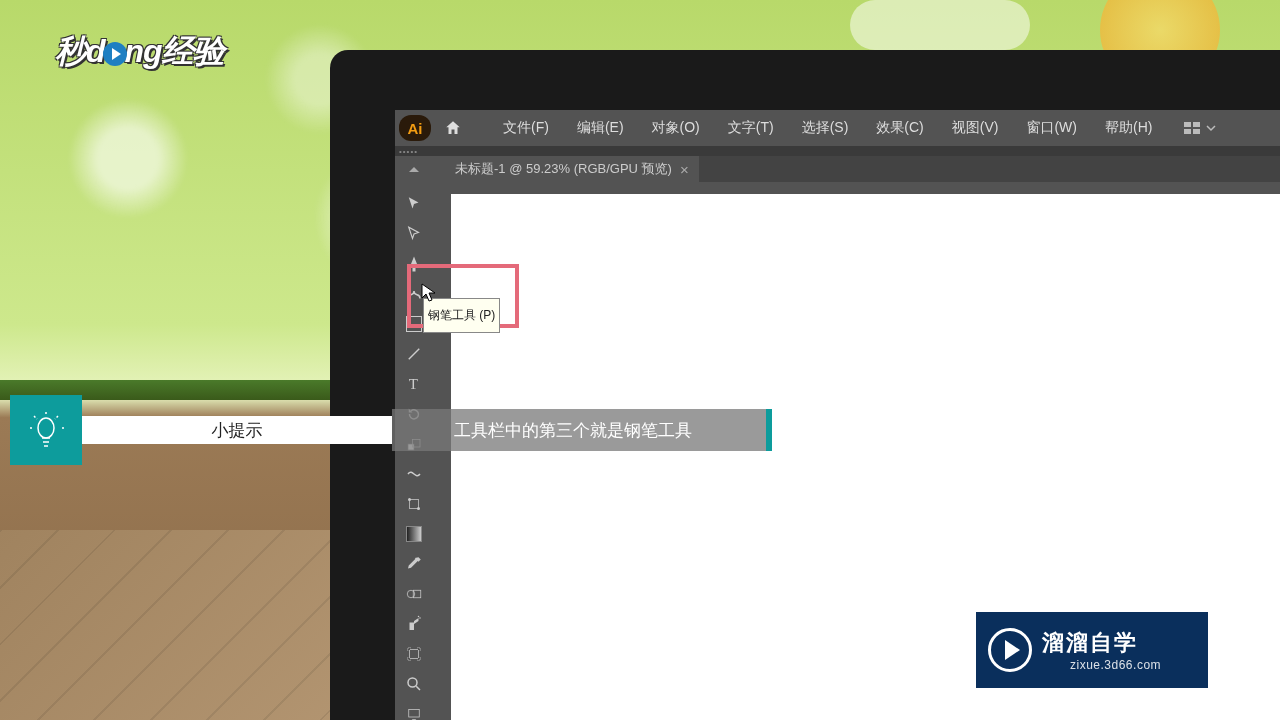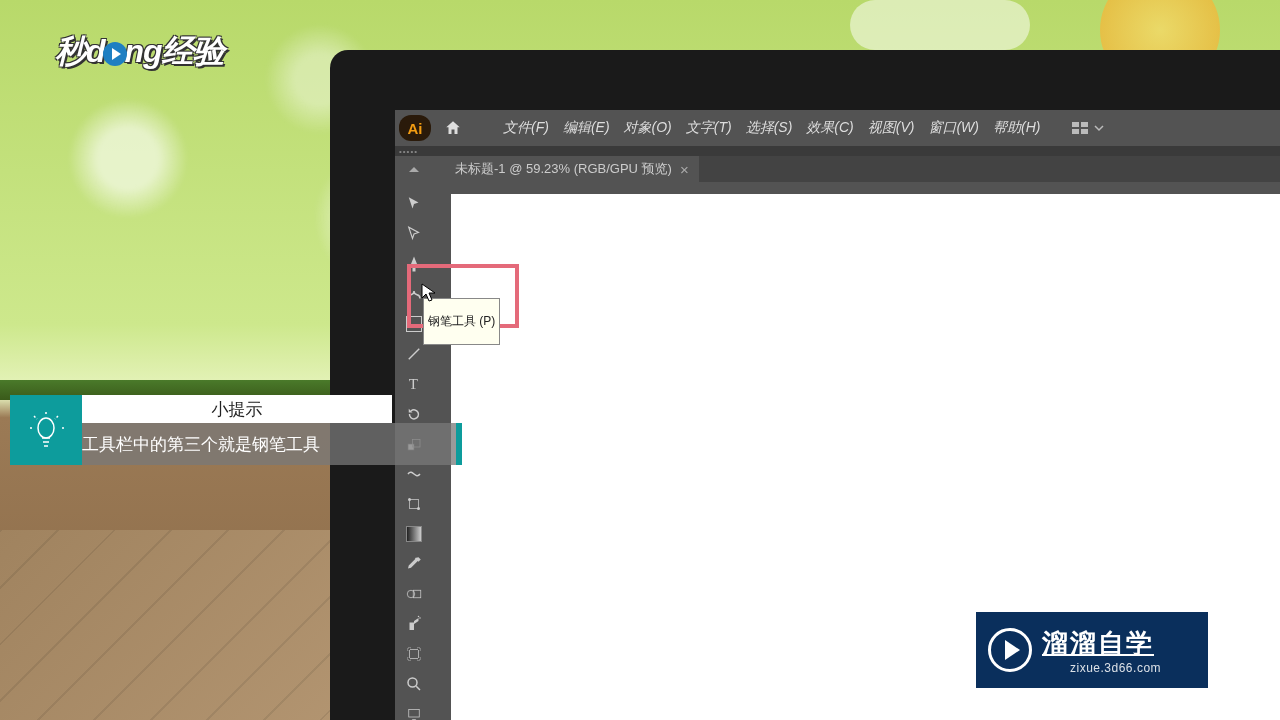--- a/index.html
+++ b/index.html
@@ -125,21 +125,21 @@
     display: flex; align-items: center; justify-content: center;
     margin-left: 4px;
     border-radius: 12px;
   }
   .home-btn {
     width: 28px; height: 28px;
     margin: 0 8px;
     display: flex; align-items: center; justify-content: center;
     color: #ddd;
   }
-  .menu-items { display: flex; gap: 14px; margin-left: 28px; font-style: italic; }
+  .menu-items { display: flex; gap: 28px; margin-left: 28px; }
   .menu-items span { cursor: default; }
   .panel-icons { margin-left: 32px; display: flex; align-items: center; gap: 6px; color: #bbb; }
   .grid-ico { display: inline-block; width: 16px; height: 12px;
     background:
       linear-gradient(#bbb,#bbb) 0 0/7px 5px no-repeat,
       linear-gradient(#bbb,#bbb) 9px 0/7px 5px no-repeat,
       linear-gradient(#bbb,#bbb) 0 7px/7px 5px no-repeat,
       linear-gradient(#bbb,#bbb) 9px 7px/7px 5px no-repeat;
   }
 
@@ -228,58 +228,59 @@
     width: 112px; height: 64px;
     border: 4px solid #e46a7a;
     pointer-events: none;
   }
   .tooltip-inner {
     position: absolute;
     top: 28px; left: 10px;
     background: #fffff0;
     border: 1px solid #888;
     font-size: 12px;
-    padding: 14px 4px;
+    padding: 8px 4px;
     color: #222;
     white-space: nowrap;
   }
   .cursor-arrow {
     position:absolute; top:13px; left:8px; z-index:31;
   }
 
   .hint {
     position: absolute;
     top: 395px; left: 10px;
     z-index: 40;
     display: flex;
     height: 70px;
   }
   .hint-icon {
     width: 72px; height: 70px;
     background: #0d9c9c;
     display: flex; align-items: center; justify-content: center;
   }
   .hint-body {
-    display: flex; flex-direction: column;
+    display: flex; flex-direction: row; align-items: center;
   }
   .hint-title {
     background: #fff;
     height: 28px;
     width: 310px;
     color: #222;
     font-size: 17px;
     display: flex; align-items: center; justify-content: center;
   }
   .hint-msg {
     background: rgba(120,120,120,0.75);
     height: 42px;
     width: 380px;
     color: #fff;
     font-size: 17px;
     display: flex; align-items: center;
+    padding-left: 62px;
     position: relative;
   }
   .hint-msg::after{
     content:"";
     position:absolute; right:0; top:0; bottom:0; width:6px;
     background:#0d9c9c;
   }
 
   .brand {
     position: absolute;
@@ -299,21 +300,21 @@
     display:flex; align-items:center; justify-content:center;
   }
   .brand-play::after{
     content:"";
     border-left: 15px solid #fff;
     border-top: 10px solid transparent;
     border-bottom: 10px solid transparent;
     margin-left: 4px;
   }
   .brand-txt { display:flex; flex-direction:column; }
-  .brand-name { font-size: 26px; font-weight: 600; letter-spacing: 2px; text-decoration: underline; }
+  .brand-name { font-size: 22px; font-weight: 600; letter-spacing: 2px; }
   .brand-url { font-size: 12px; opacity: .85; letter-spacing: .5px; margin-left: 28px;}
 </style>
 </head>
 <body>
 
 <div class="bg"></div>
 <div class="sun"></div>
 <div class="cloud"></div>
 <div class="grass"></div>
 <div class="bg-wood"></div>

